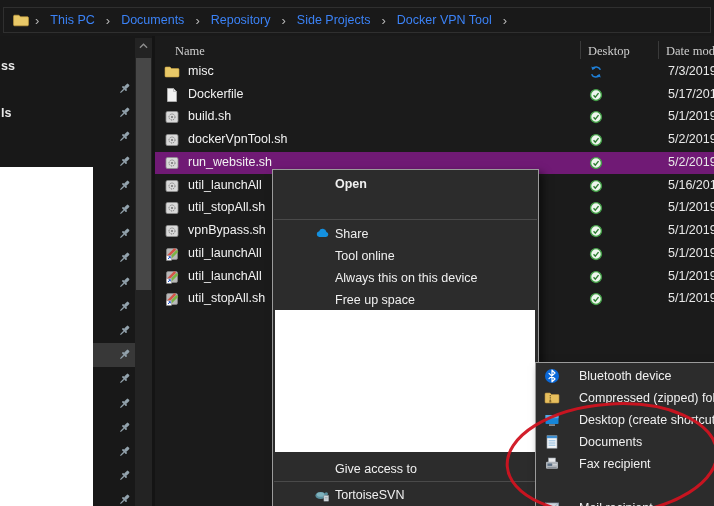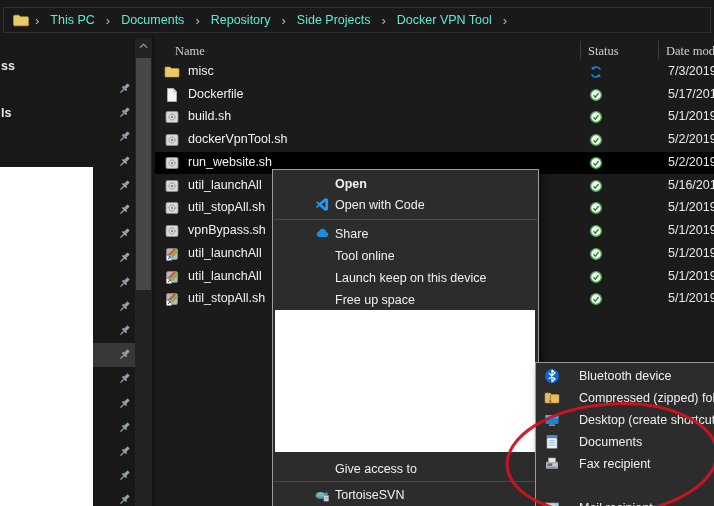--- a/index.html
+++ b/index.html
@@ -7,39 +7,39 @@
   .screen {
     position:relative; width:714px; height:506px; overflow:hidden;
     background:#1a1a1a; font-family:"Liberation Sans", sans-serif;
     color:#f0f0f0; font-size:12.5px; -webkit-font-smoothing:antialiased;
   }
   
   .topbar { position:absolute; left:0; top:0; width:714px; height:36px; background:#191919; }
   .addressbar { position:absolute; left:3px; top:7px; width:708px; height:26px;
     border:1px solid #2f2f2f; display:flex; align-items:center; padding-left:4px; }
   .crumbs { display:flex; align-items:center; gap:0; }
-  .crumb { color:#5eead4; padding:0 10px; cursor:default; white-space:nowrap; }
+  .crumb { color:#3b82f6; padding:0 10px; cursor:default; white-space:nowrap; }
   .crumb-sep { color:#b8b8b8; font-size:13px; padding:0 1px; }
   .crumb-folder { width:22px; height:17px; margin:0 2px 0 2px; }
   
   .sidebar { position:absolute; left:0; top:36px; width:155px; height:470px; background:#181818; }
   .side-frag { position:absolute; left:1px; color:#e8e8e8; font-size:12.5px;font-weight:bold; }
   .pin { position:absolute; left:117px; width:15px; height:15px; }
   .pin-hl { position:absolute; left:93px; top:307px; width:42px; height:24px; background:#383838; }
   .side-redact { position:absolute; left:0; top:131px; width:93px; height:339px; background:#ffffff; }
   .v-scroll { position:absolute; left:135px; top:2px; width:17px; height:468px; background:#232323; }
   .v-scroll-up { position:absolute; left:4px; top:5px; width:9px; height:6px; }
   .v-scroll-thumb { position:absolute; left:1px; top:20px; width:15px; height:232px; background:#474747; }
   .pane-gap { position:absolute; left:152px; top:36px; width:5px; height:470px; background:#141414; }
   
   .main { position:absolute; left:155px; top:36px; width:559px; height:470px; background:#1b1b1b; }
   .col-h { position:absolute; top:8px; color:#cfcfcf; font-size:12.5px; white-space:nowrap;font-family:Liberation Serif, serif; }
   .col-sep { position:absolute; top:5px; width:1px; height:18px; background:#3a3a3a; }
   .row { position:absolute; left:0; width:559px; height:22px; }
-  .row.sel { background:#000000;padding-left:12px; }
+  .row.sel { background:#701a75;padding-left:12px; }
   .fi { position:absolute; left:9px; top:3px; width:16px; height:16px; }
   .fname { position:absolute; left:33px; top:3px; white-space:nowrap; color:#f2f2f2; }
   .st { position:absolute; left:434px; top:4px; width:14px; height:14px; }
   .fdate { position:absolute; left:513px; top:3px; white-space:nowrap; color:#e8e8e8; }
   
   .cmenu { position:absolute; left:272px; top:169px; width:267px; height:345px;
     background:#2c2c2c; border:1px solid #9b9b9b; box-shadow:4px 4px 8px rgba(0,0,0,.55); z-index:5; }
   .mi { position:absolute; left:1px; width:263px; height:21px; display:flex; align-items:center; cursor:default;margin-left:35px; }
   .mi .mic { width:26px; display:flex; justify-content:center; align-items:center; flex:none; }
   .mi .mic svg { width:15px; height:15px; }
@@ -245,21 +245,21 @@
           <use href="#sym-chevron-up"></use>
         </svg>
       <div class="v-scroll-thumb"></div>
     </div>
   </div>
   <div class="pane-gap"></div>
 
   <div class="main">
     <span class="col-h" style="left:20px">Name</span>
     <div class="col-sep" style="left:425px"></div>
-    <span class="col-h" style="left:433px">Status</span>
+    <span class="col-h" style="left:433px">Desktop</span>
     <div class="col-sep" style="left:503px"></div>
     <span class="col-h" style="left:511px">Date modified</span>
 
     <div class="row" style="top:25px">
       <svg class="fi">
           <use href="#sym-folder"></use>
         </svg>
       <span class="fname">misc</span>
       <svg class="st">
           <use href="#sym-sync"></use>
@@ -365,45 +365,37 @@
           <use href="#sym-check"></use>
         </svg>
       <span class="fdate">5/1/2019</span>
     </div>
   </div>
 
   <div class="cmenu">
     <div class="mi bold" style="top:3px">
       <span class="mic"></span>
       <span class="mlabel">Open</span>
-    </div>
-    <div class="mi" style="top:24px">
-      <span class="mic">
-          <svg>
-            <use href="#sym-vscode"></use>
-          </svg>
-        </span>
-      <span class="mlabel">Open with Code</span>
     </div>
     <div class="msep" style="top:49px"></div>
     <div class="mi" style="top:53px">
       <span class="mic">
           <svg>
             <use href="#sym-cloud"></use>
           </svg>
         </span>
       <span class="mlabel">Share</span>
     </div>
     <div class="mi" style="top:75px">
       <span class="mic"></span>
       <span class="mlabel">Tool online</span>
     </div>
     <div class="mi" style="top:97px">
       <span class="mic"></span>
-      <span class="mlabel">Launch keep on this device</span>
+      <span class="mlabel">Always this on this device</span>
     </div>
     <div class="mi" style="top:119px">
       <span class="mic"></span>
       <span class="mlabel">Free up space</span>
     </div>
     <div class="menu-redact"></div>
     <div class="mi" style="top:288px">
       <span class="mic"></span>
       <span class="mlabel">Give access to</span>
 

